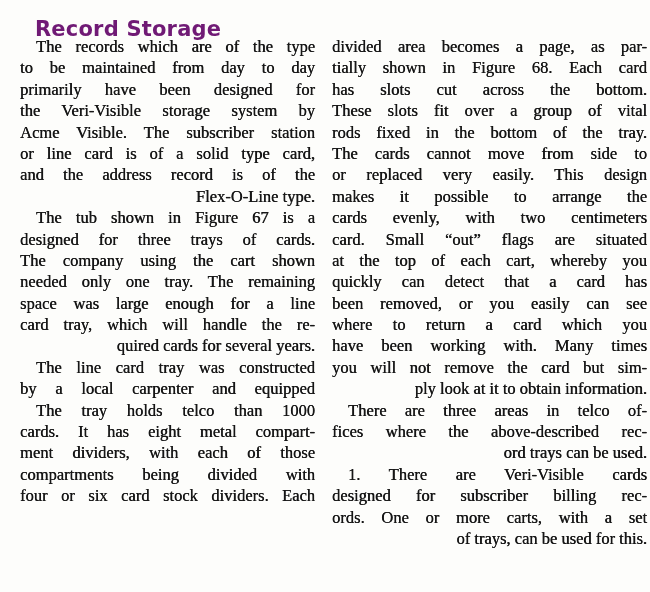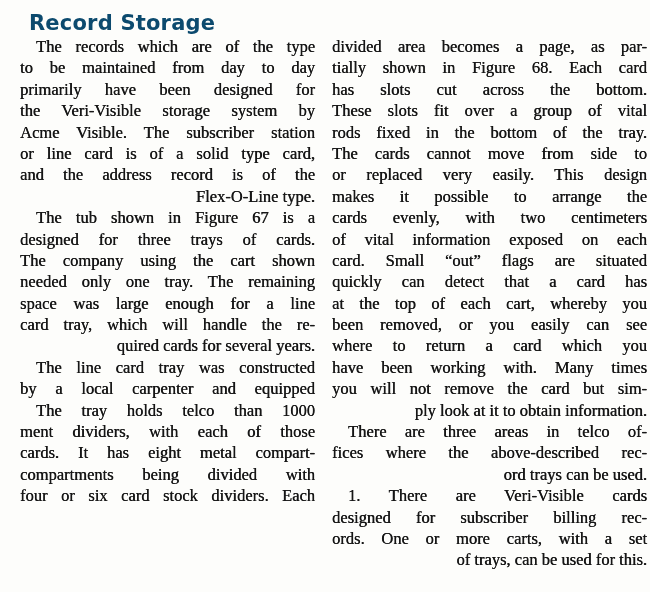--- a/index.html
+++ b/index.html
@@ -13,26 +13,26 @@
     height: 592px;
     background: #fdfdfb;
     color: #161616;
     font-family: "Liberation Serif", serif;
     overflow: hidden;
   }
   .title {
     position: absolute;
     left: 21px;
     top: 3px;
-    margin: 8px;
+    margin: 14px;
     font-family: "DejaVu Sans", sans-serif;
     font-weight: bold;
     font-size: 21px;
     letter-spacing: 0.2px;
-    color: #0c4a6e;
+    color: #701a75;
   }
   .columns {
     position: absolute;
     left: 20px;
     top: 36px;
     display: flex;
     gap: 17px;
   }
   .col {
     font-size: 16.5px;
@@ -73,39 +73,38 @@
         <div class="line indent just">The tub shown in Figure 67 is a</div>
         <div class="line just">designed for three trays of cards.</div>
         <div class="line just">The company using the cart shown</div>
         <div class="line just">needed only one tray. The remaining</div>
         <div class="line just">space was large enough for a line</div>
         <div class="line just">card tray, which will handle the re-</div>
         <div class="line">quired cards for several years.</div>
         <div class="line indent just">The line card tray was constructed</div>
         <div class="line just">by a local carpenter and equipped</div>
         <div class="line indent just">The tray holds telco than 1000</div>
+        <div class="line just">cards. It has eight metal compart-</div>
         <div class="line just">ment dividers, with each of those</div>
-        <div class="line just">cards. It has eight metal compart-</div>
         <div class="line just">compartments being divided with</div>
         <div class="line just">four or six card stock dividers. Each</div>
       </div>
     <div class="col col-right">
         <div class="line just">divided area becomes a page, as par-</div>
         <div class="line just">tially shown in Figure 68. Each card</div>
         <div class="line just">has slots cut across the bottom.</div>
         <div class="line just">These slots fit over a group of vital</div>
         <div class="line just">rods fixed in the bottom of the tray.</div>
         <div class="line just">The cards cannot move from side to</div>
         <div class="line just">or replaced very easily. This design</div>
         <div class="line just">makes it possible to arrange the</div>
         <div class="line just">cards evenly, with two centimeters</div>
-        <div class="line just">of vital information exposed on each</div>
         <div class="line just">card. Small “out” flags are situated</div>
+        <div class="line just">at the top of each cart, whereby you</div>
         <div class="line just">quickly can detect that a card has</div>
-        <div class="line just">at the top of each cart, whereby you</div>
         <div class="line just">been removed, or you easily can see</div>
         <div class="line just">where to return a card which you</div>
         <div class="line just">have been working with. Many times</div>
         <div class="line just">you will not remove the card but sim-</div>
         <div class="line">ply look at it to obtain information.</div>
         <div class="line indent just">There are three areas in telco of-</div>
         <div class="line just">fices where the above-described rec-</div>
         <div class="line">ord trays can be used.</div>
         <div class="line indent just">1. There are Veri-Visible cards</div>
         <div class="line just">designed for subscriber billing rec-</div>

